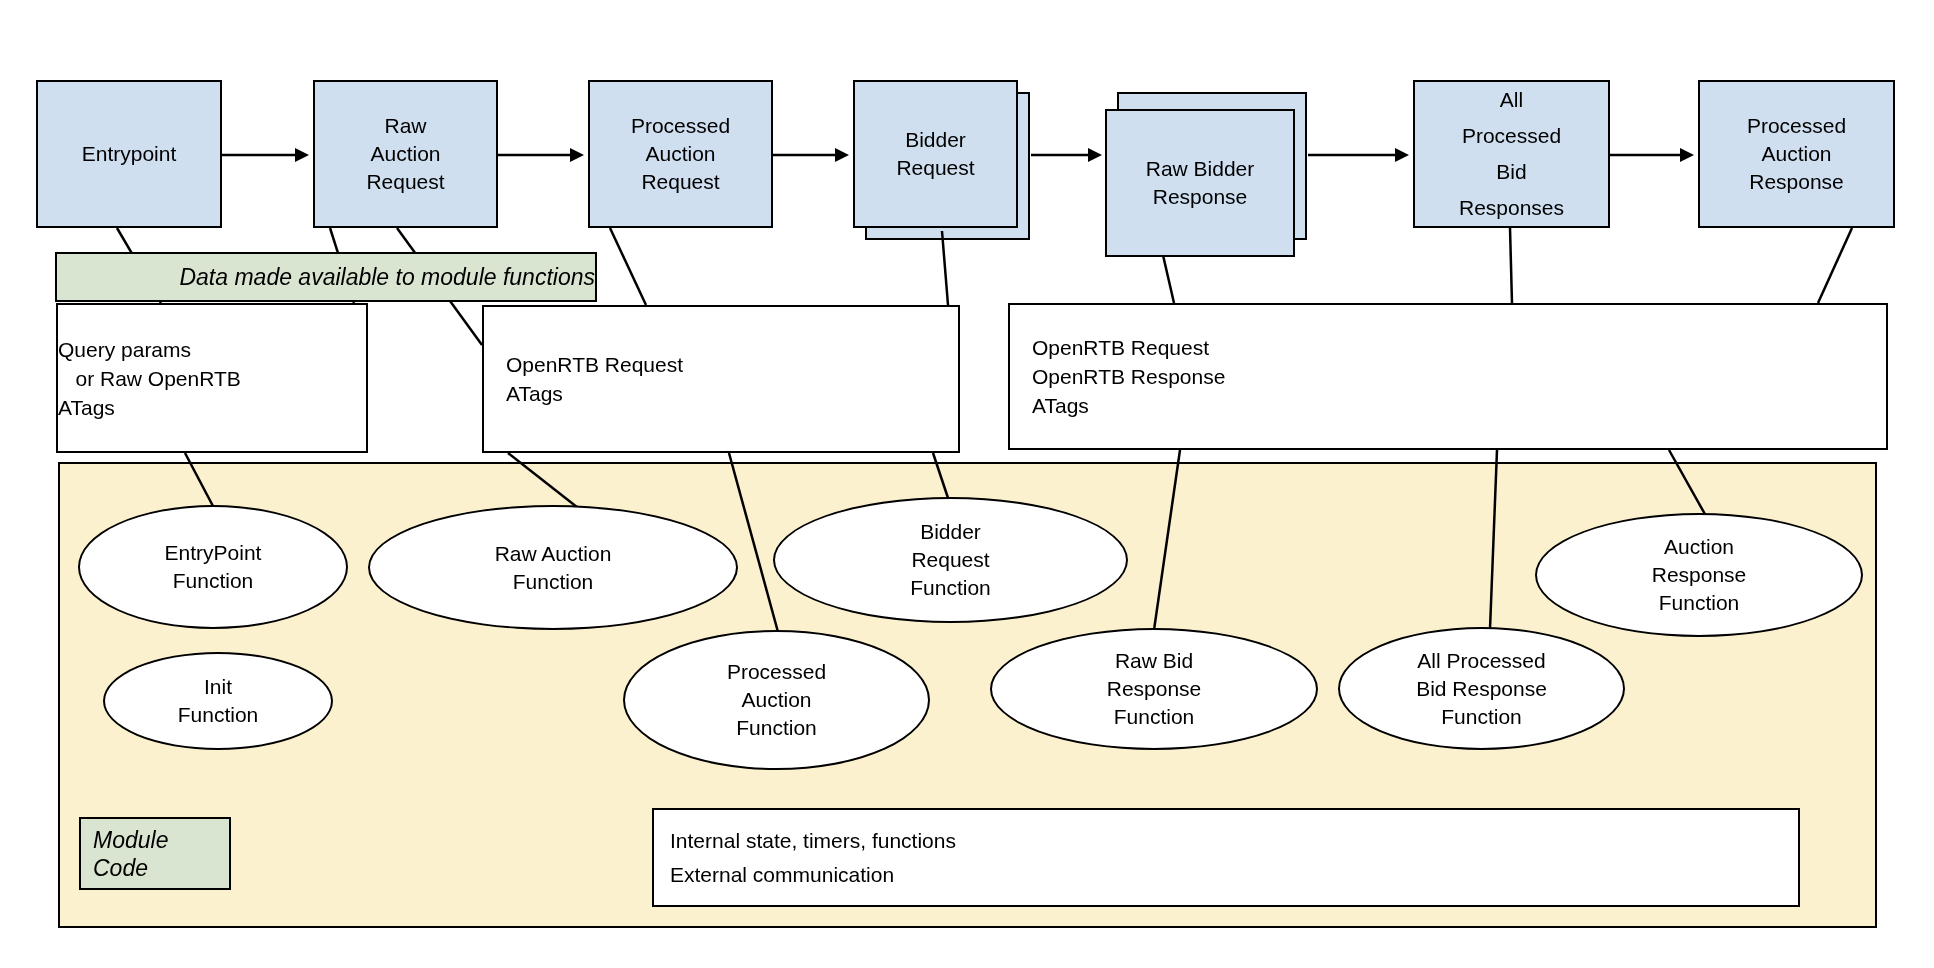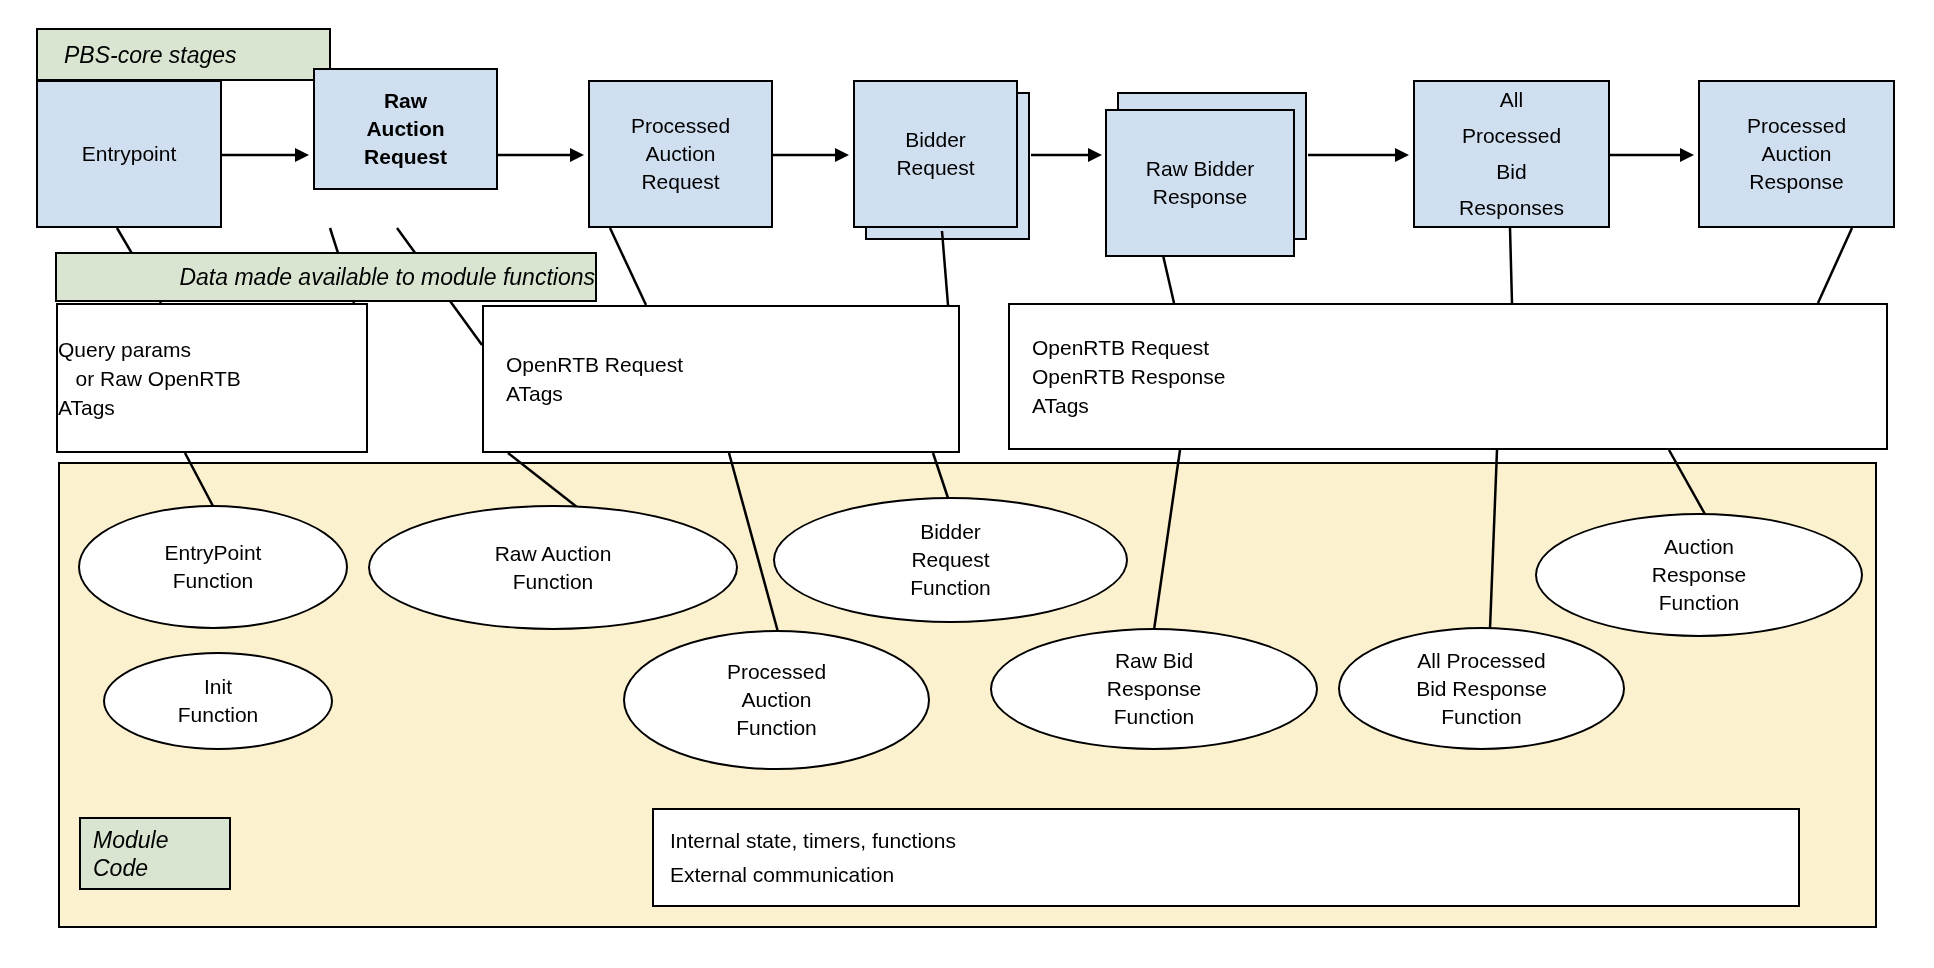--- a/index.html
+++ b/index.html
@@ -79,34 +79,31 @@
 
     <line x1="185" y1="453" x2="214" y2="508" stroke="#000" stroke-width="2.5"></line>
     <line x1="508" y1="453" x2="582" y2="511" stroke="#000" stroke-width="2.5"></line>
     <line x1="729" y1="453" x2="778" y2="632" stroke="#000" stroke-width="2.5"></line>
     <line x1="933" y1="453" x2="950" y2="504" stroke="#000" stroke-width="2.5"></line>
     <line x1="1180" y1="450" x2="1154" y2="630" stroke="#000" stroke-width="2.5"></line>
     <line x1="1497" y1="450" x2="1490" y2="629" stroke="#000" stroke-width="2.5"></line>
     <line x1="1669" y1="450" x2="1706" y2="516" stroke="#000" stroke-width="2.5"></line>
   </svg>
 
-  <div class="box green" style="left:36px;top:28px;width:295px;height:53px;padding-left:26px;">
-    <span>PBS-core stages</span>
-  </div>
   <div class="box green" style="left:55px;top:252px;width:542px;height:50px;padding-left:18px;justify-content:flex-end;">
     <span>Data made available to module functions</span>
   </div>
   <div class="box green" style="left:79px;top:817px;width:152px;height:73px;justify-content:center;padding-left:12px;">
     <span>Module Code</span>
   </div>
 
   <div class="box stage" style="left:36px;top:80px;width:186px;height:148px;">
     <span>Entrypoint</span>
   </div>
-  <div class="box stage" style="left:313px;top:68px;width:185px;height:122px;font-weight:bold;">
+  <div class="box stage" style="left:313px;top:80px;width:185px;height:148px;">
     <span>Raw
 Auction
 Request</span>
   </div>
   <div class="box stage" style="left:588px;top:80px;width:185px;height:148px;">
     <span>Processed
 Auction
 Request</span>
   </div>
   <div class="box stage" style="left:853px;top:80px;width:165px;height:148px;">

